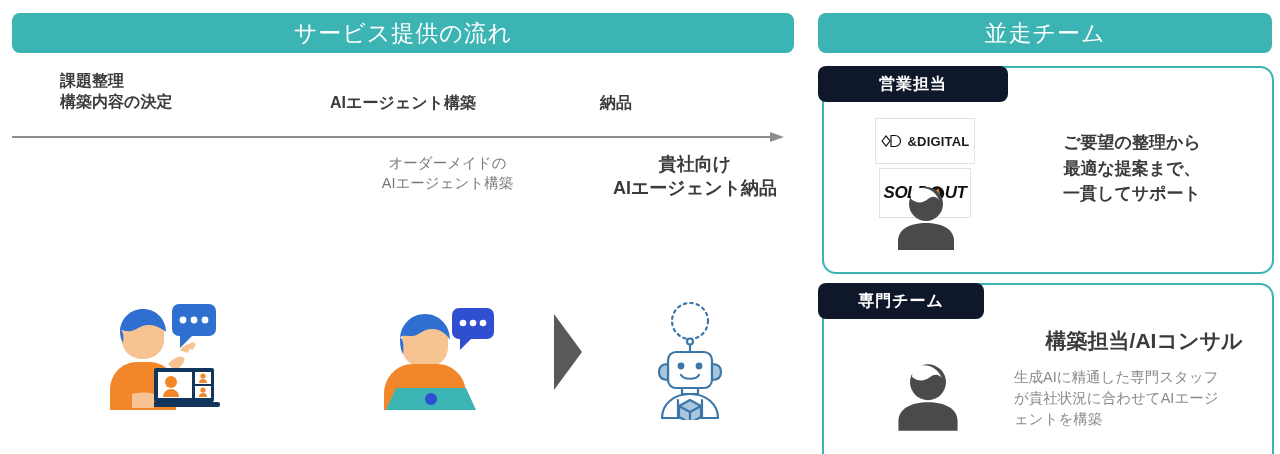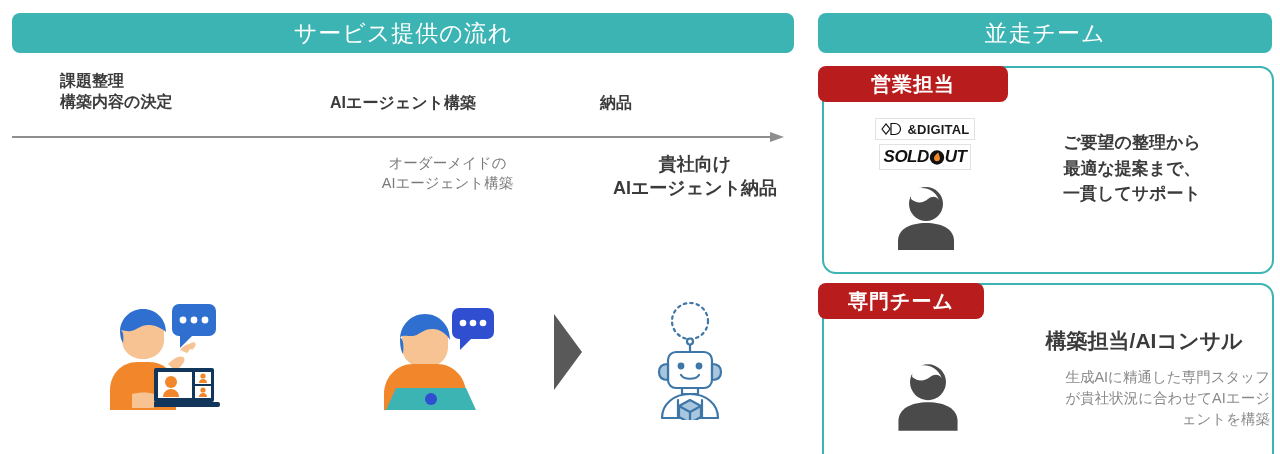--- a/index.html
+++ b/index.html
@@ -121,24 +121,24 @@
     box-sizing: border-box;
     background: #ffffff;
     border: 2.5px solid #3cb4b4;
     border-radius: 14px;
   }
   #team-card-sales   { left: 4px; top: 6px;  width: 452px; height: 208px; }
   #team-card-experts { left: 4px; top: 223px; width: 452px; height: 220px; }
 
   .card-tab {
     position: absolute;
-    background: #b91c1c;
+    background: #0f172a;
     color: #ffffff;
     font-weight: bold;
-    font-size: 20px;
+    font-size: 16px;
     border-radius: 8px;
     display: flex;
     align-items: center;
     justify-content: center;
     letter-spacing: 1px;
   }
   #card-tab-sales   { left: 0px;  top: 6px;  width: 190px; height: 36px; }
   #card-tab-experts { left: 0px;  top: 223px; width: 166px; height: 36px; }
 
   .logo-stack {
@@ -146,21 +146,21 @@
     left: 48px; top: 58px;
     width: 118px;
     display: flex;
     flex-direction: column;
     gap: 4px;
     align-items: center;
   }
   .logo-box {
     background: #ffffff;
     border: 1px solid #e2e2e2;
-    padding: 2px 4px;
+    padding: 14px 4px;
     display: flex;
     align-items: center;
     justify-content: center;
   }
   .logo-ddigital {
     font-size: 13px;
     font-weight: bold;
     color: #1a1a1a;
     letter-spacing: 0.2px;
     display: flex;
@@ -201,21 +201,21 @@
     width: 248px;
     text-align: center;
     font-size: 21px;
     font-weight: bold;
     color: #3b3b3b;
   }
   .experts-text {
     position: absolute;
     left: 190px; top: 82px;
     width: 256px;
-    text-align: right;
+    text-align: left;
     font-size: 14.5px;
     color: #8a8a8a;
     line-height: 1.45;
     white-space: pre-line;
   }
 </style>
 </head>
 <body>
 
 <div class="section-bar" id="flow-header-bar">サービス提供の流れ</div>

